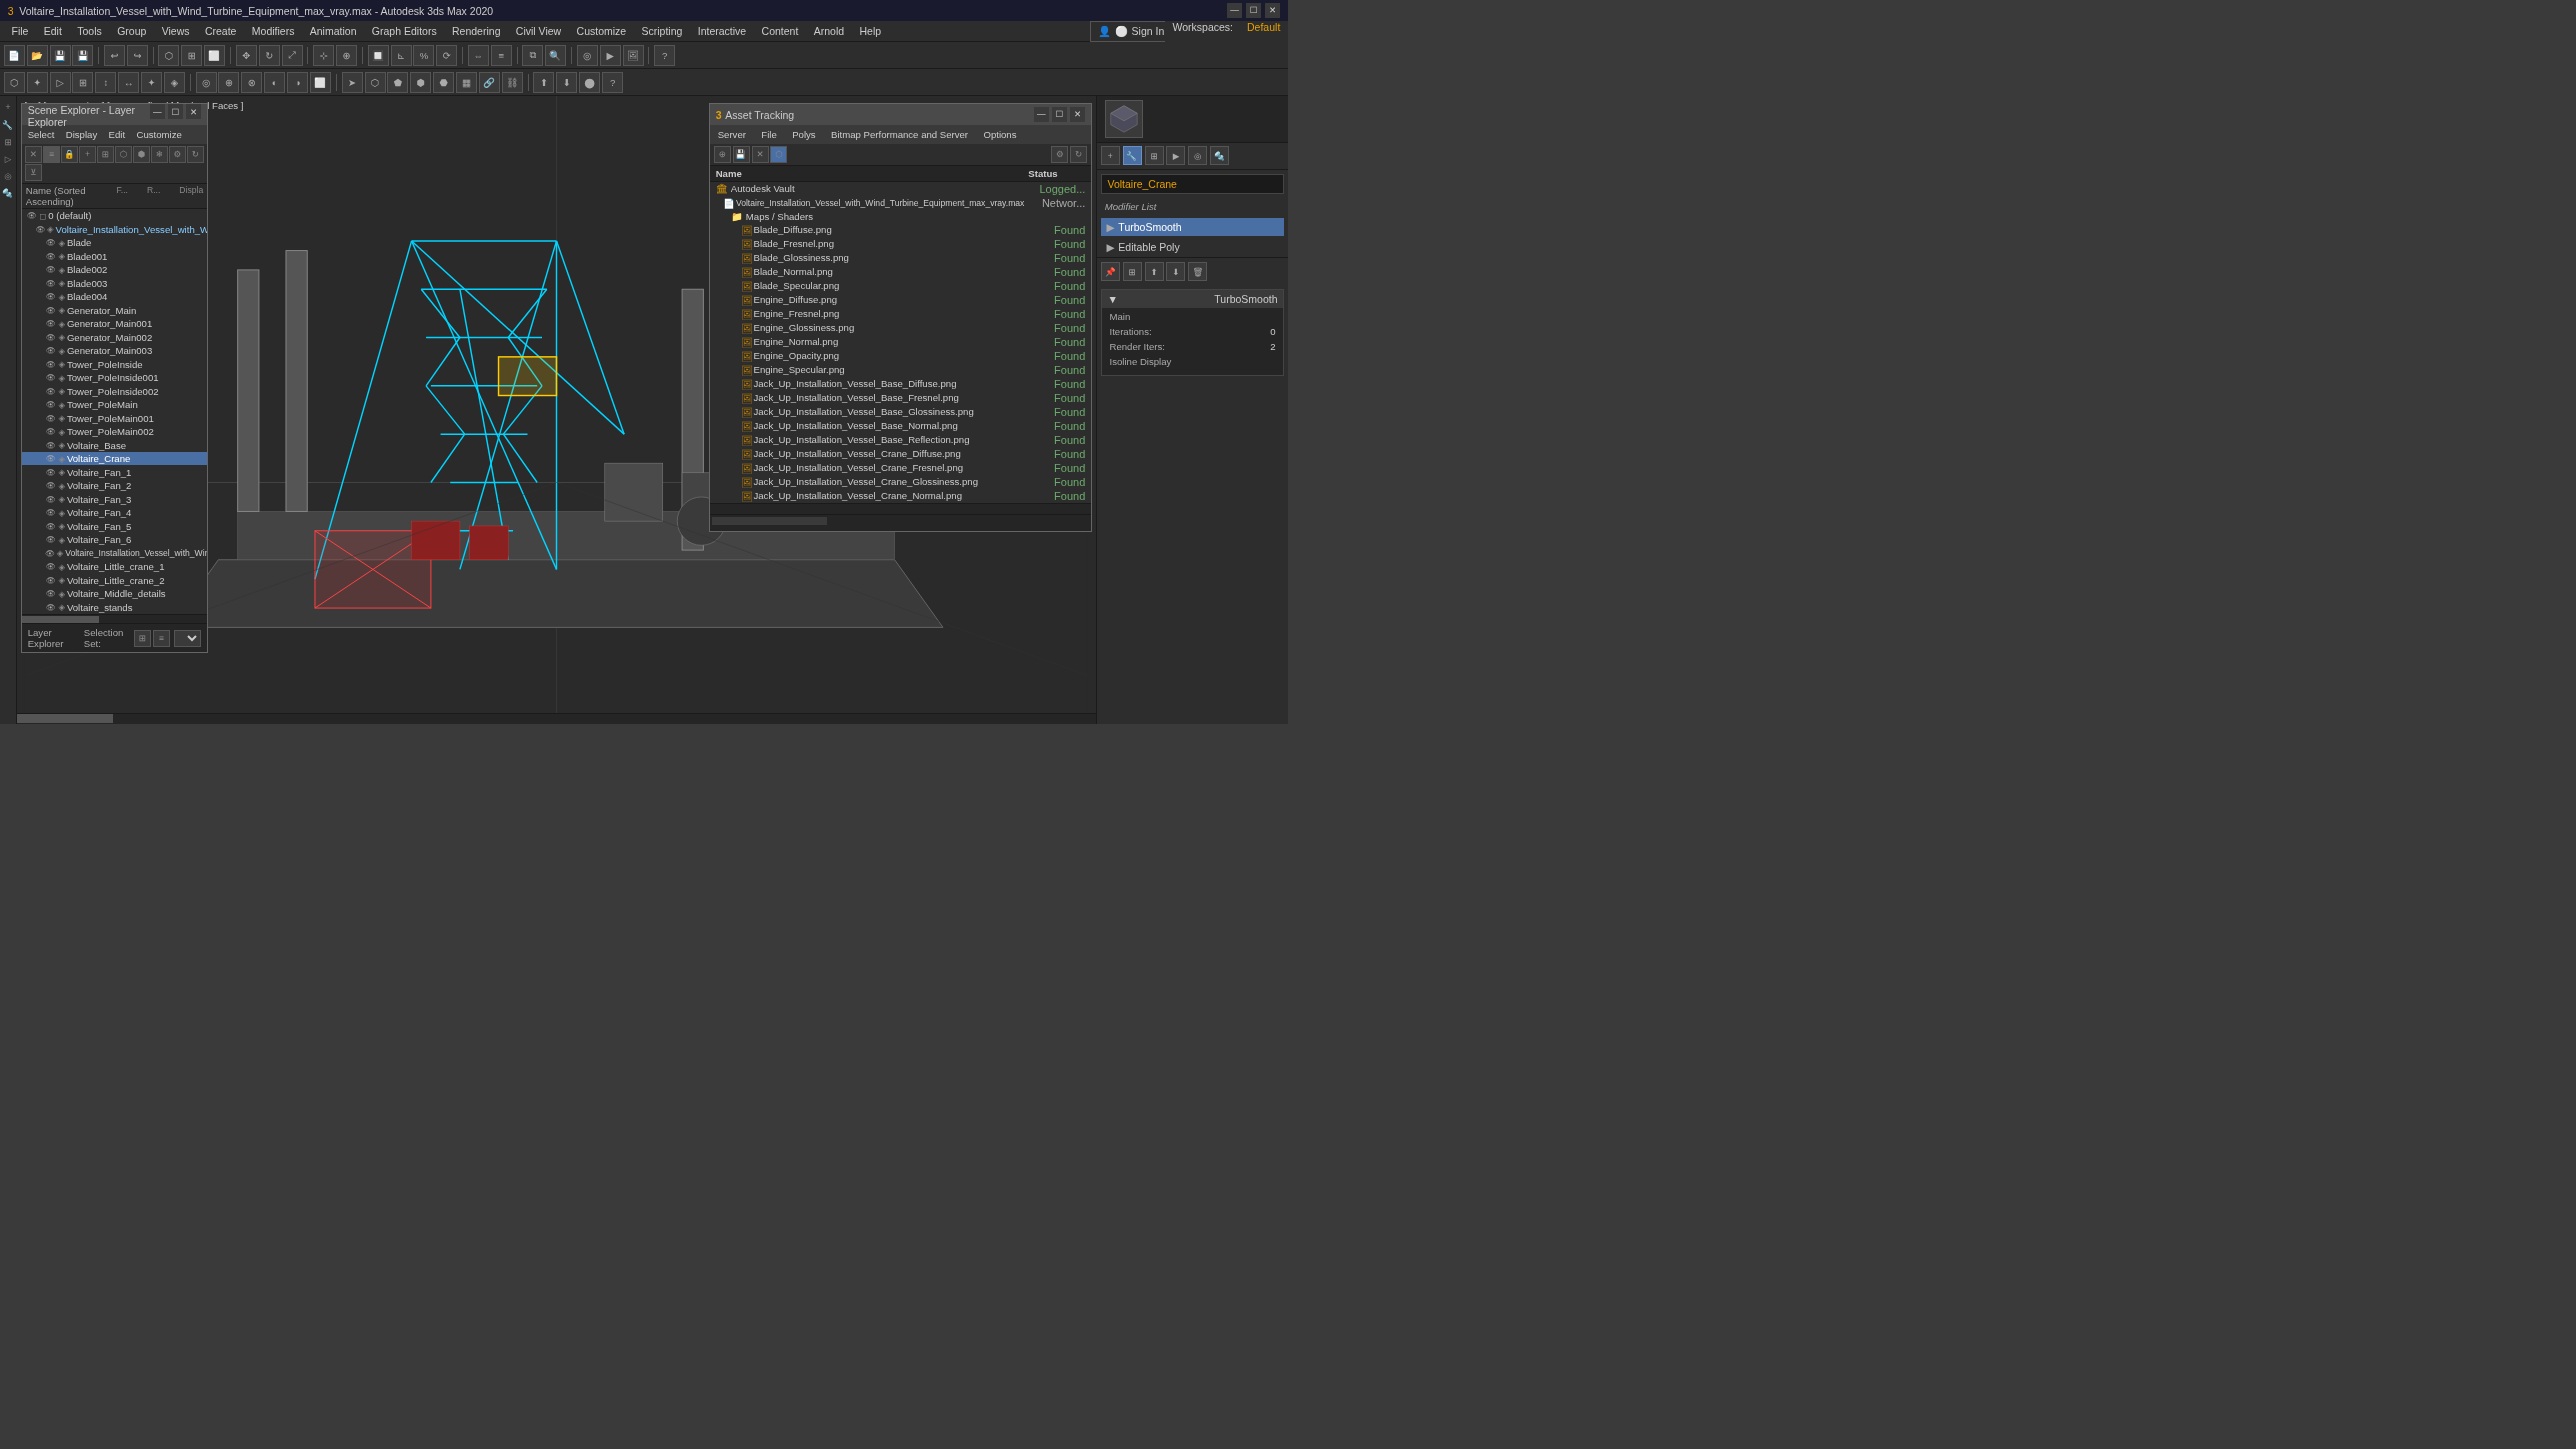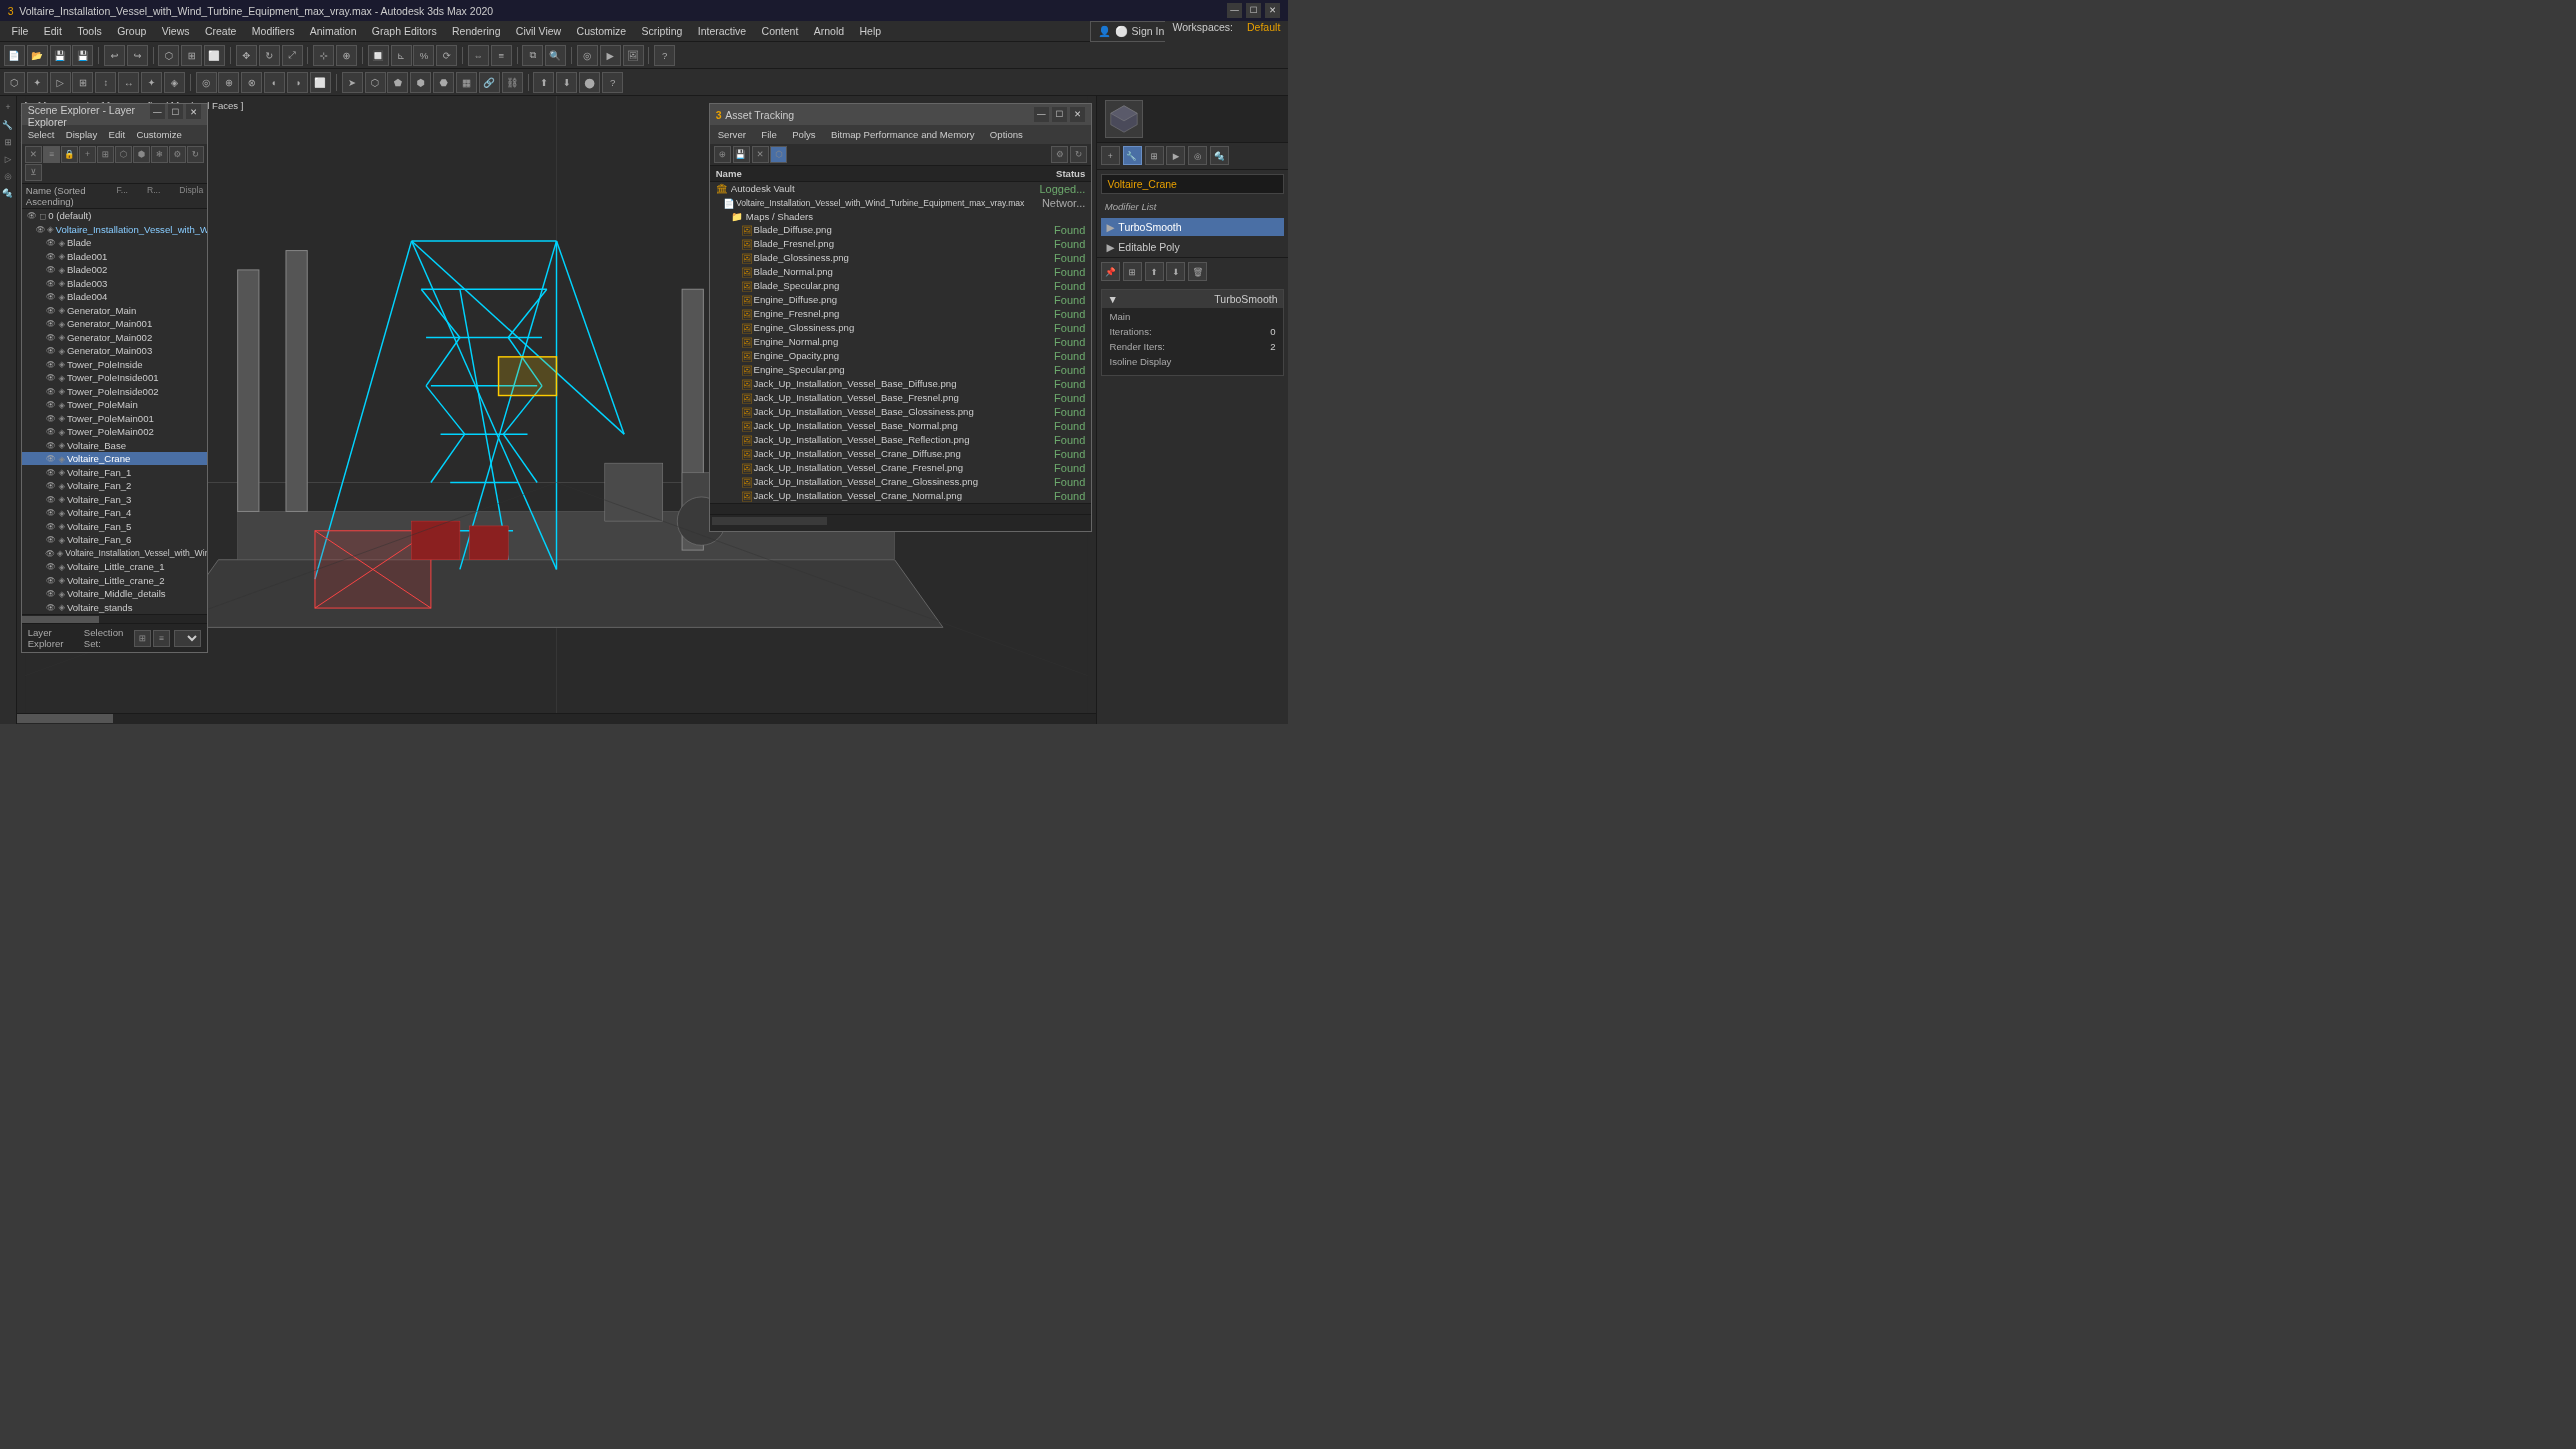--- a/index.html
+++ b/index.html
@@ -76,21 +76,21 @@
     
     #asset-tracking { position: absolute; right: 196px; top: 103px; width: 383px; background: #2d2d2d; border: 1px solid #666; z-index: 10; }
     #at-titlebar { background: #4a4a4a; height: 21px; display: flex; align-items: center; justify-content: space-between; padding: 0 5.7px; color: #ccc; font-size: 10.5px; cursor: move; }
     #at-titlebar-btns { display: flex; gap: 2.9px; }
     #at-menubar { display: flex; align-items: center; background: #3a3a3a; height: 19px; }
     .at-menu { padding: 1px 7.7px; font-size: 9.6px; color: #ccc; cursor: pointer; }
     #at-toolbar { display: flex; align-items: center; background: #2d2d2d; padding: 1.9px 3.8px; gap: 1.9px; border-bottom: 1px solid #1a1a1a; }
     .at-tool-btn { width: 17px; height: 17px; display: flex; align-items: center; justify-content: center; background: #3a3a3a; border: 1px solid #555; cursor: pointer; color: #888; font-size: 8.6px; }
     #at-header { display: flex; background: #252525; border-bottom: 1px solid #1a1a1a; font-size: 9.6px; color: #aaa; padding: 1.9px 5.7px; }
     #at-name-col { flex: 1; font-weight: bold; color: #ccc; }
-    #at-status-col { width: 57px; text-align: right; font-weight: bold; color: #ccc; }
+    #at-status-col { width: 57px; font-weight: bold; color: #ccc; }
     #at-list { overflow-y: auto; max-height: 402px; }
     .at-item { display: flex; align-items: center; padding: 1px 5.7px; font-size: 9.6px; color: #ccc; }
     .at-item-name { flex: 1; overflow: hidden; text-overflow: ellipsis; white-space: nowrap; }
     .at-item-status { width: 57px; text-align: right; font-size: 11px; }
     .status-found { color: #6daa6d; }
     .status-logged { color: #6daa6d; }
     .status-network { color: #aaa; }
     .at-indent1 { padding-left: 13.4px; }
     .at-indent2 { padding-left: 21px; }
     .at-indent3 { padding-left: 31px; }
@@ -603,21 +603,21 @@
     <div id="at-titlebar-btns">
       <span class="titlebar-btn">—</span>
       <span class="titlebar-btn">☐</span>
       <span class="titlebar-btn close">✕</span>
     </div>
   </div>
   <div id="at-menubar">
     <span class="at-menu">Server</span>
     <span class="at-menu">File</span>
     <span class="at-menu">Polys</span>
-    <span class="at-menu">Bitmap Performance and Memory</span>
+    <span class="at-menu">Bitmap Performance and Server</span>
     <span class="at-menu">Options</span>
   </div>
   <div id="at-toolbar">
     <div class="at-tool-btn">⊕</div>
     <div class="at-tool-btn">💾</div>
     <div class="at-tool-btn">✕</div>
     <div class="at-tool-btn" style="background:#4a6fa5;">⬡</div>
     <div style="flex:1;"></div>
     <div class="at-tool-btn">⚙</div>
     <div class="at-tool-btn">↻</div>

